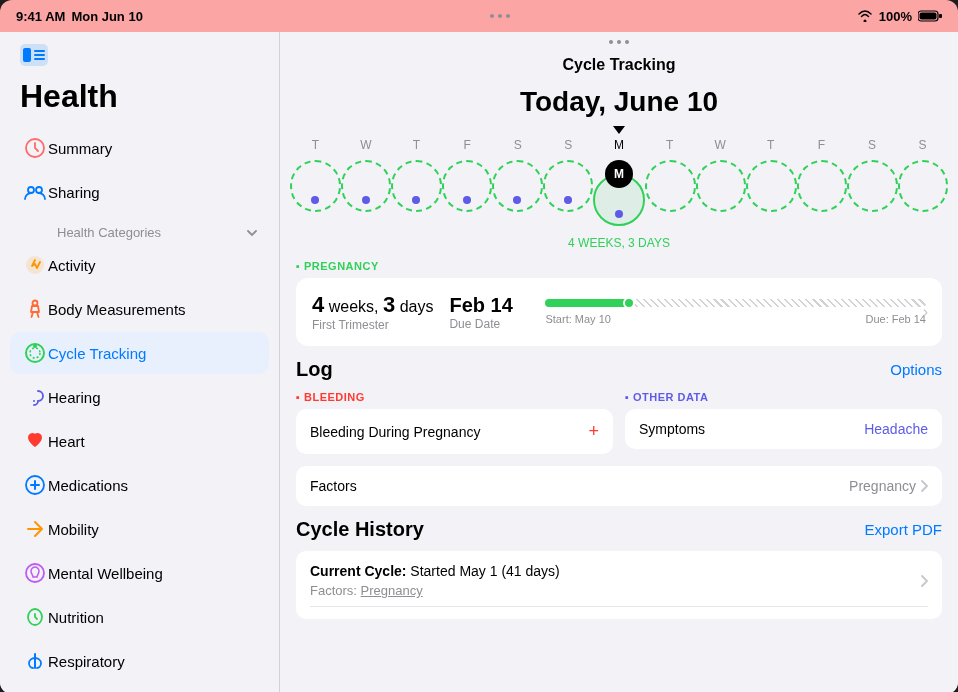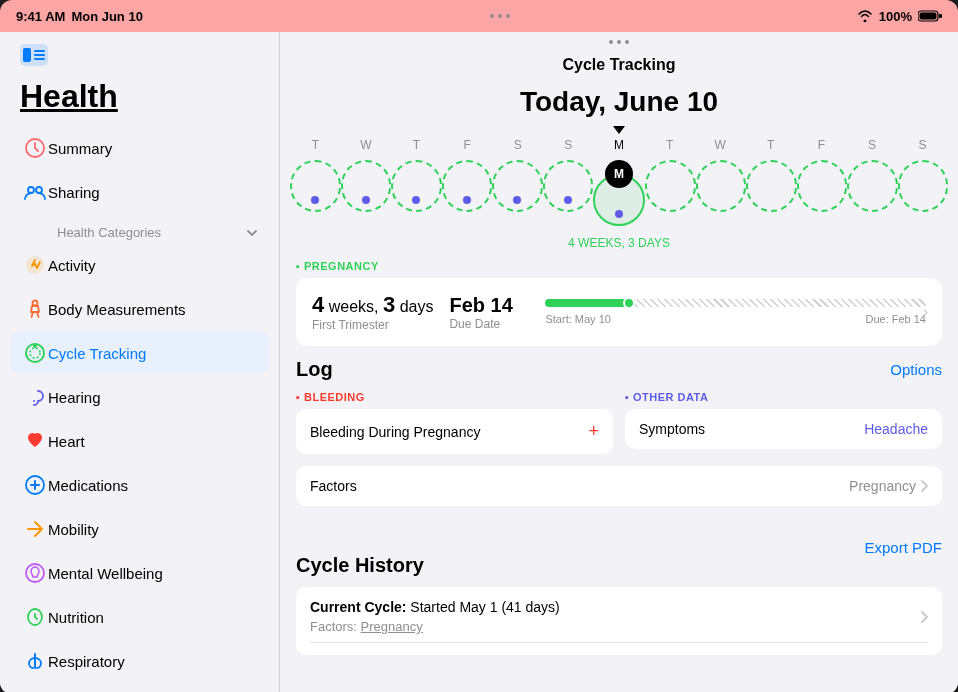--- a/index.html
+++ b/index.html
@@ -56,21 +56,20 @@
       display: flex;
       align-items: center;
       gap: 10px;
     }
 
     .app-title {
       font-size: 32px;
       font-weight: 700;
       color: #000;
       padding: 4px 20px 12px 20px;
-      text-decoration: underline;
     }
 
     .nav-items {
       display: flex;
       flex-direction: column;
       padding: 0 10px;
       gap: 2px;
     }
 
     .nav-item {
@@ -382,21 +381,20 @@
       display: flex;
       justify-content: space-between;
       align-items: center;
       margin-bottom: 10px;
     }
 
     .history-title {
       font-size: 20px;
       font-weight: 700;
       color: #000;
-      margin-top: 36px;
     }
 
     .export-btn {
       font-size: 15px;
       color: #007aff;
       font-weight: 500;
     }
 
     .history-card {
       background: #fff;

